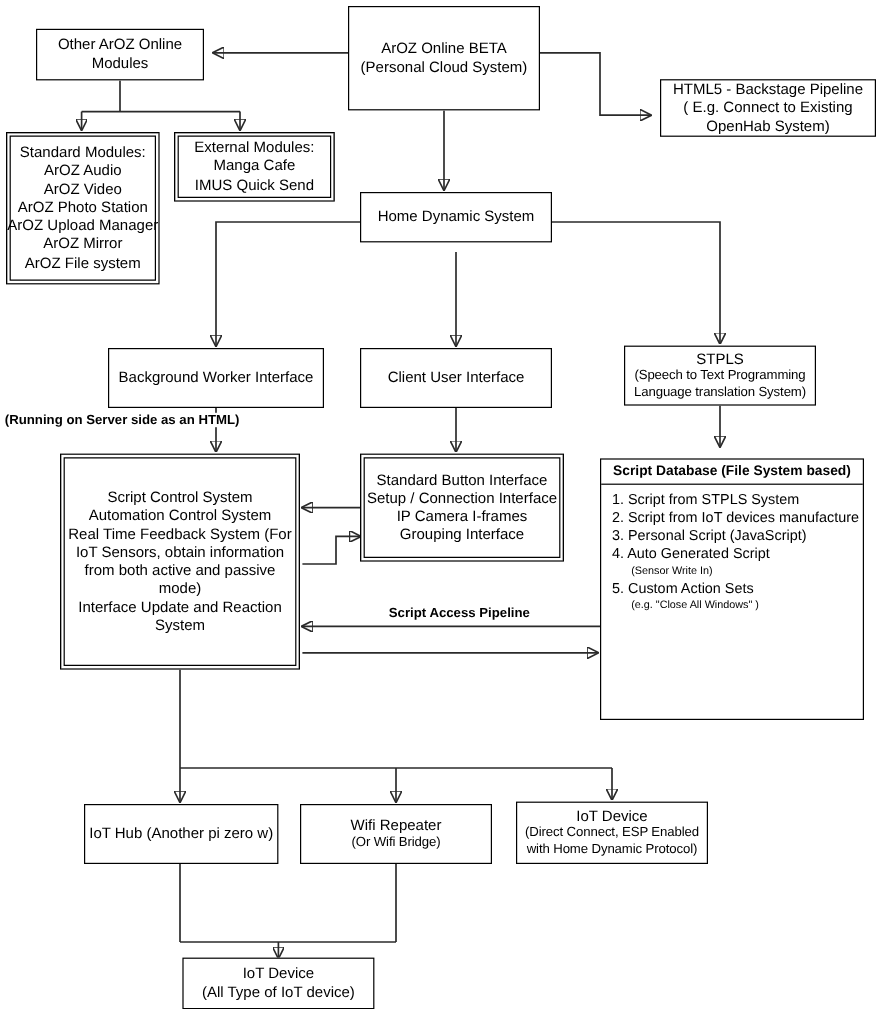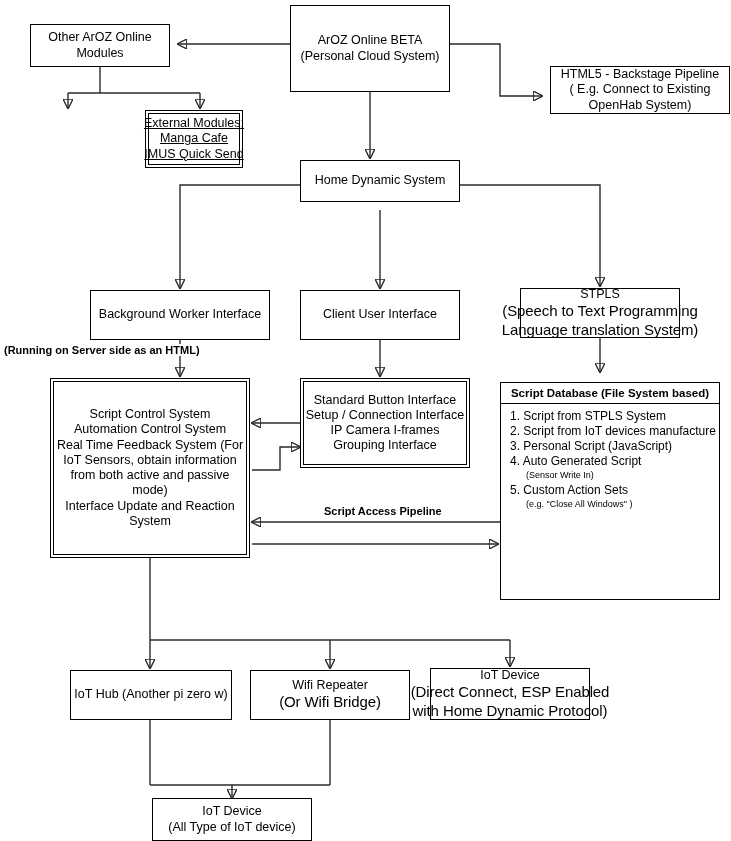--- a/index.html
+++ b/index.html
@@ -34,21 +34,21 @@
   }
   .node.dbl {
     border: 1px solid #000000;
     box-shadow: inset 0 0 0 2px #ffffff, inset 0 0 0 3px #000000;
   }
   .node .line {
     display: block;
     white-space: nowrap;
   }
   .sub {
-    font-size: 15px;
+    font-size: 11px;
     letter-spacing: -0.1px;
   }
   .node-header {
     position: absolute;
     left: 0;
     right: 0;
     top: 0;
     height: 21px;
     border-bottom: 1px solid #000000;
     display: flex;
@@ -162,22 +162,31 @@
     <span class="line">Other ArOZ Online</span>
     <span class="line">Modules</span>
   </div>
 
   <div class="node" style="left:550px; top:66px; width:180px; height:48px;">
     <span class="line">HTML5 - Backstage Pipeline</span>
     <span class="line">( E.g. Connect to Existing</span>
     <span class="line">OpenHab System)</span>
   </div>
 
-
-  <div class="node dbl" style="left:145px; top:110px; width:98px; height:58px;text-decoration:underline;">
+  <div class="node dbl" style="left:5px; top:110px; width:128px; height:127px;">
+    <span class="line">Standard Modules:</span>
+    <span class="line">ArOZ Audio</span>
+    <span class="line">ArOZ Video</span>
+    <span class="line">ArOZ Photo Station</span>
+    <span class="line">ArOZ Upload Manager</span>
+    <span class="line">ArOZ Mirror</span>
+    <span class="line">ArOZ File system</span>
+  </div>
+
+  <div class="node dbl" style="left:145px; top:110px; width:134px; height:58px;">
     <span class="line">External Modules:</span>
     <span class="line">Manga Cafe</span>
     <span class="line">IMUS Quick Send</span>
   </div>
 
   <div class="node" style="left:300px; top:160px; width:160px; height:42px;">
     <span class="line">Home Dynamic System</span>
   </div>
 
   <div class="node" style="left:90px; top:290px; width:180px; height:50px;text-align:center;">

